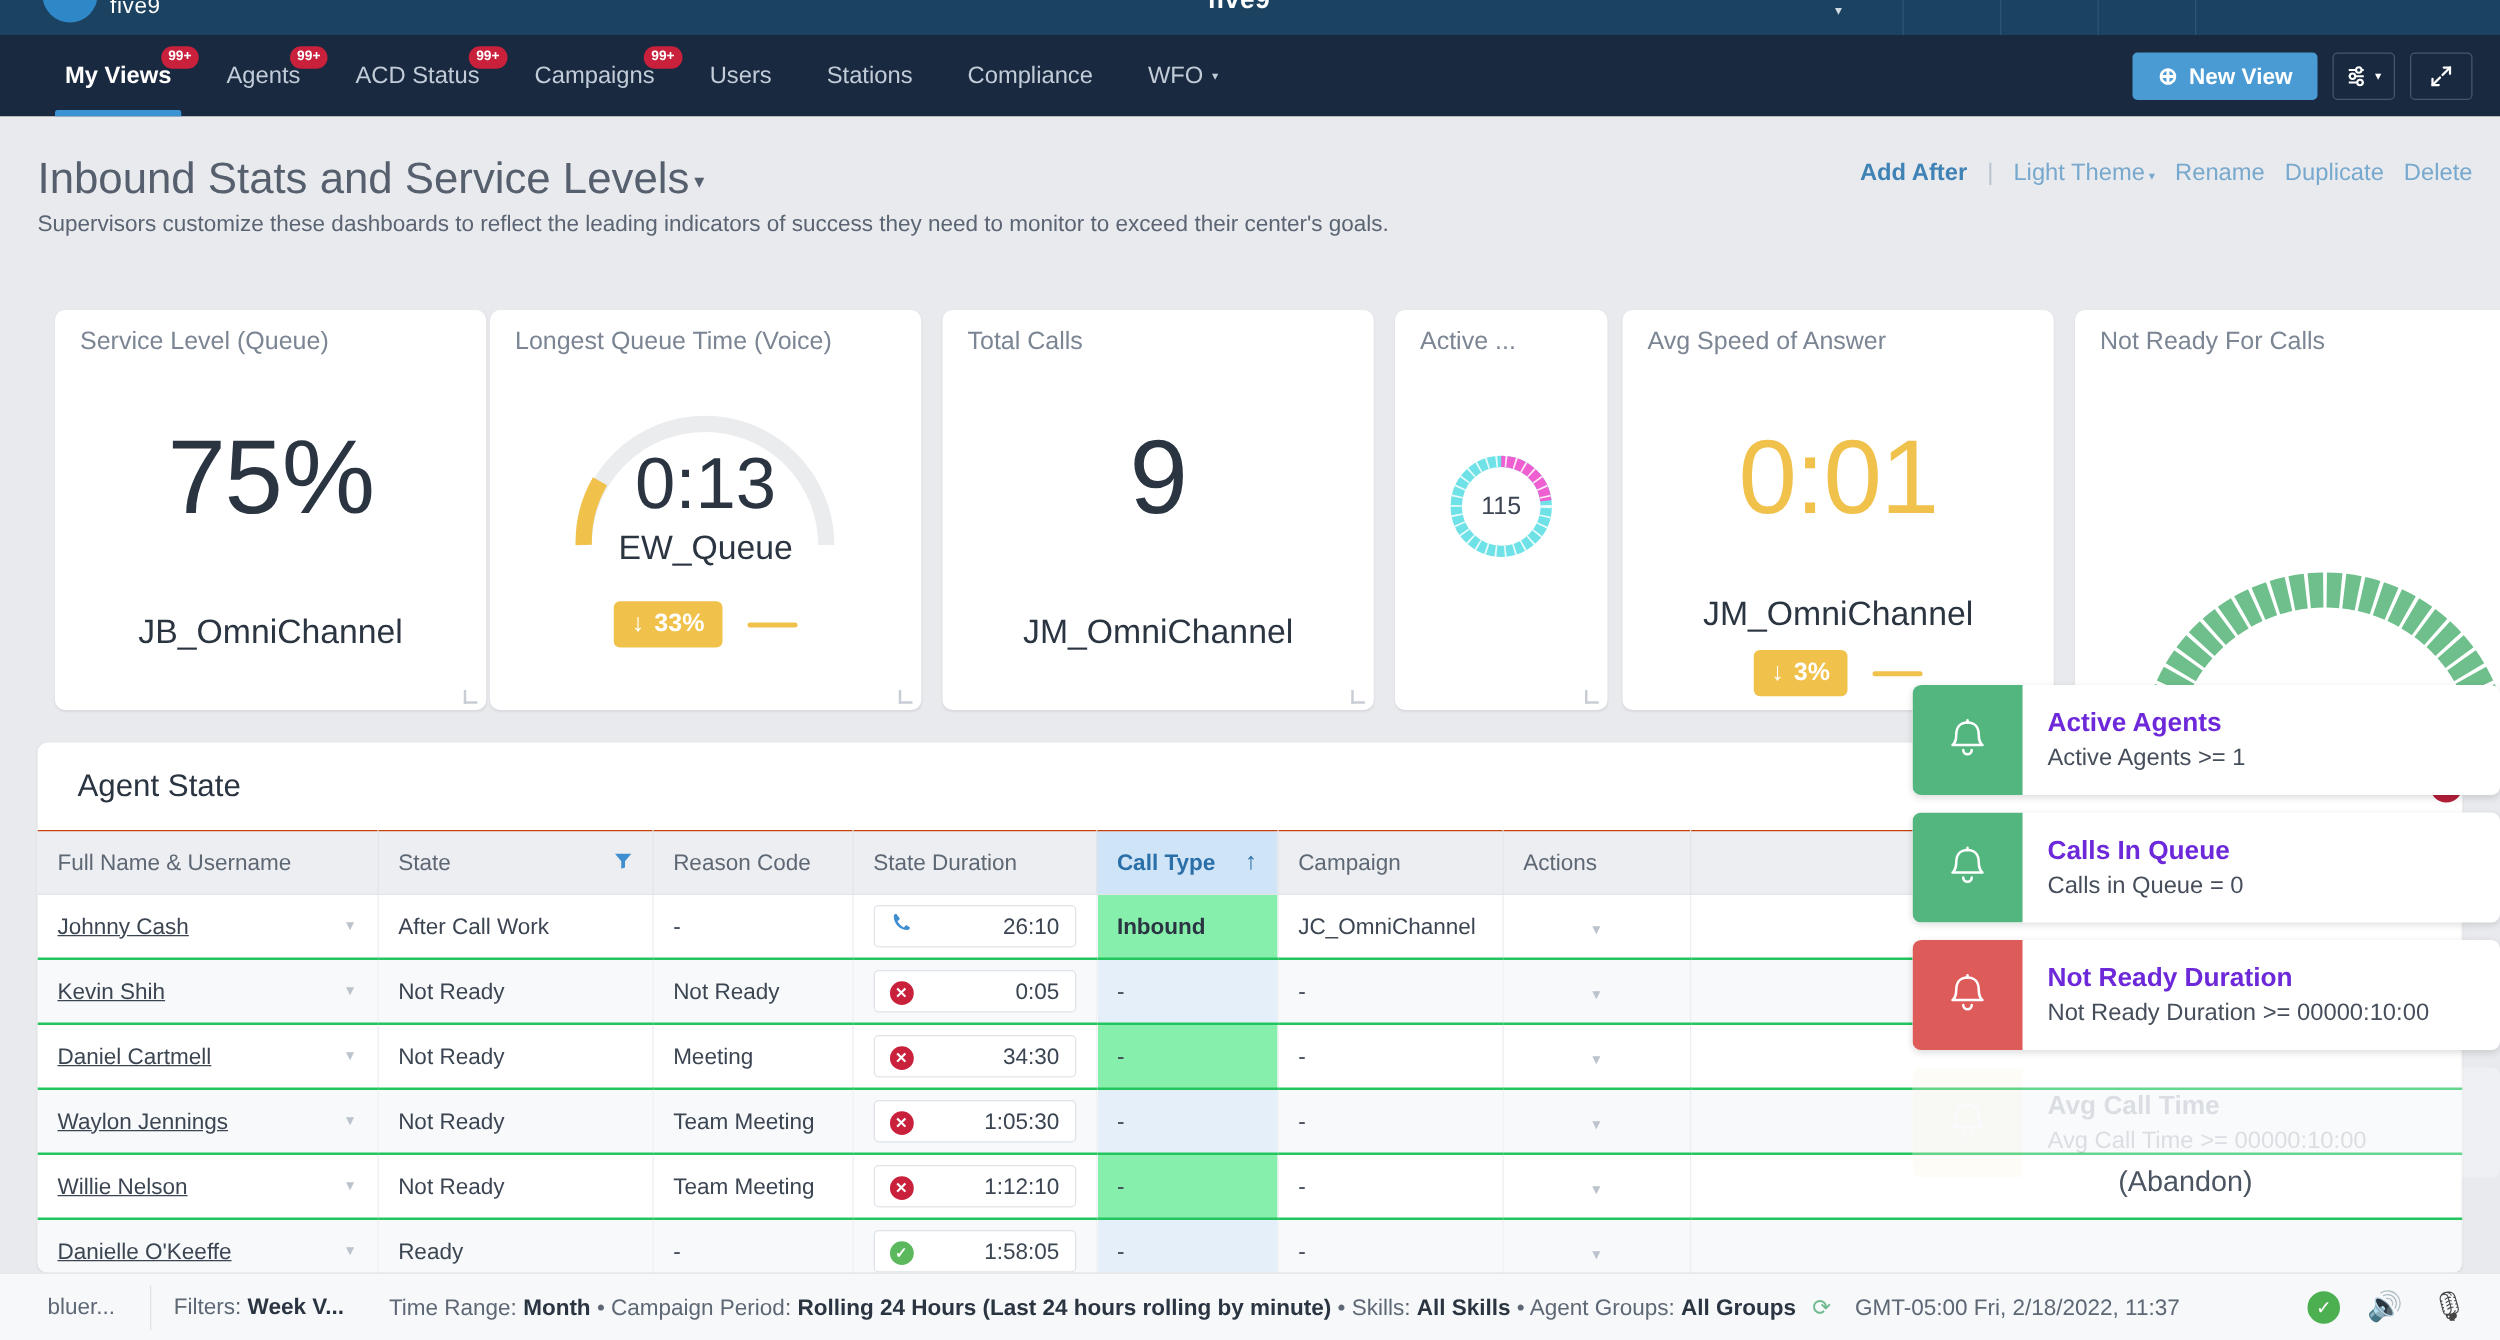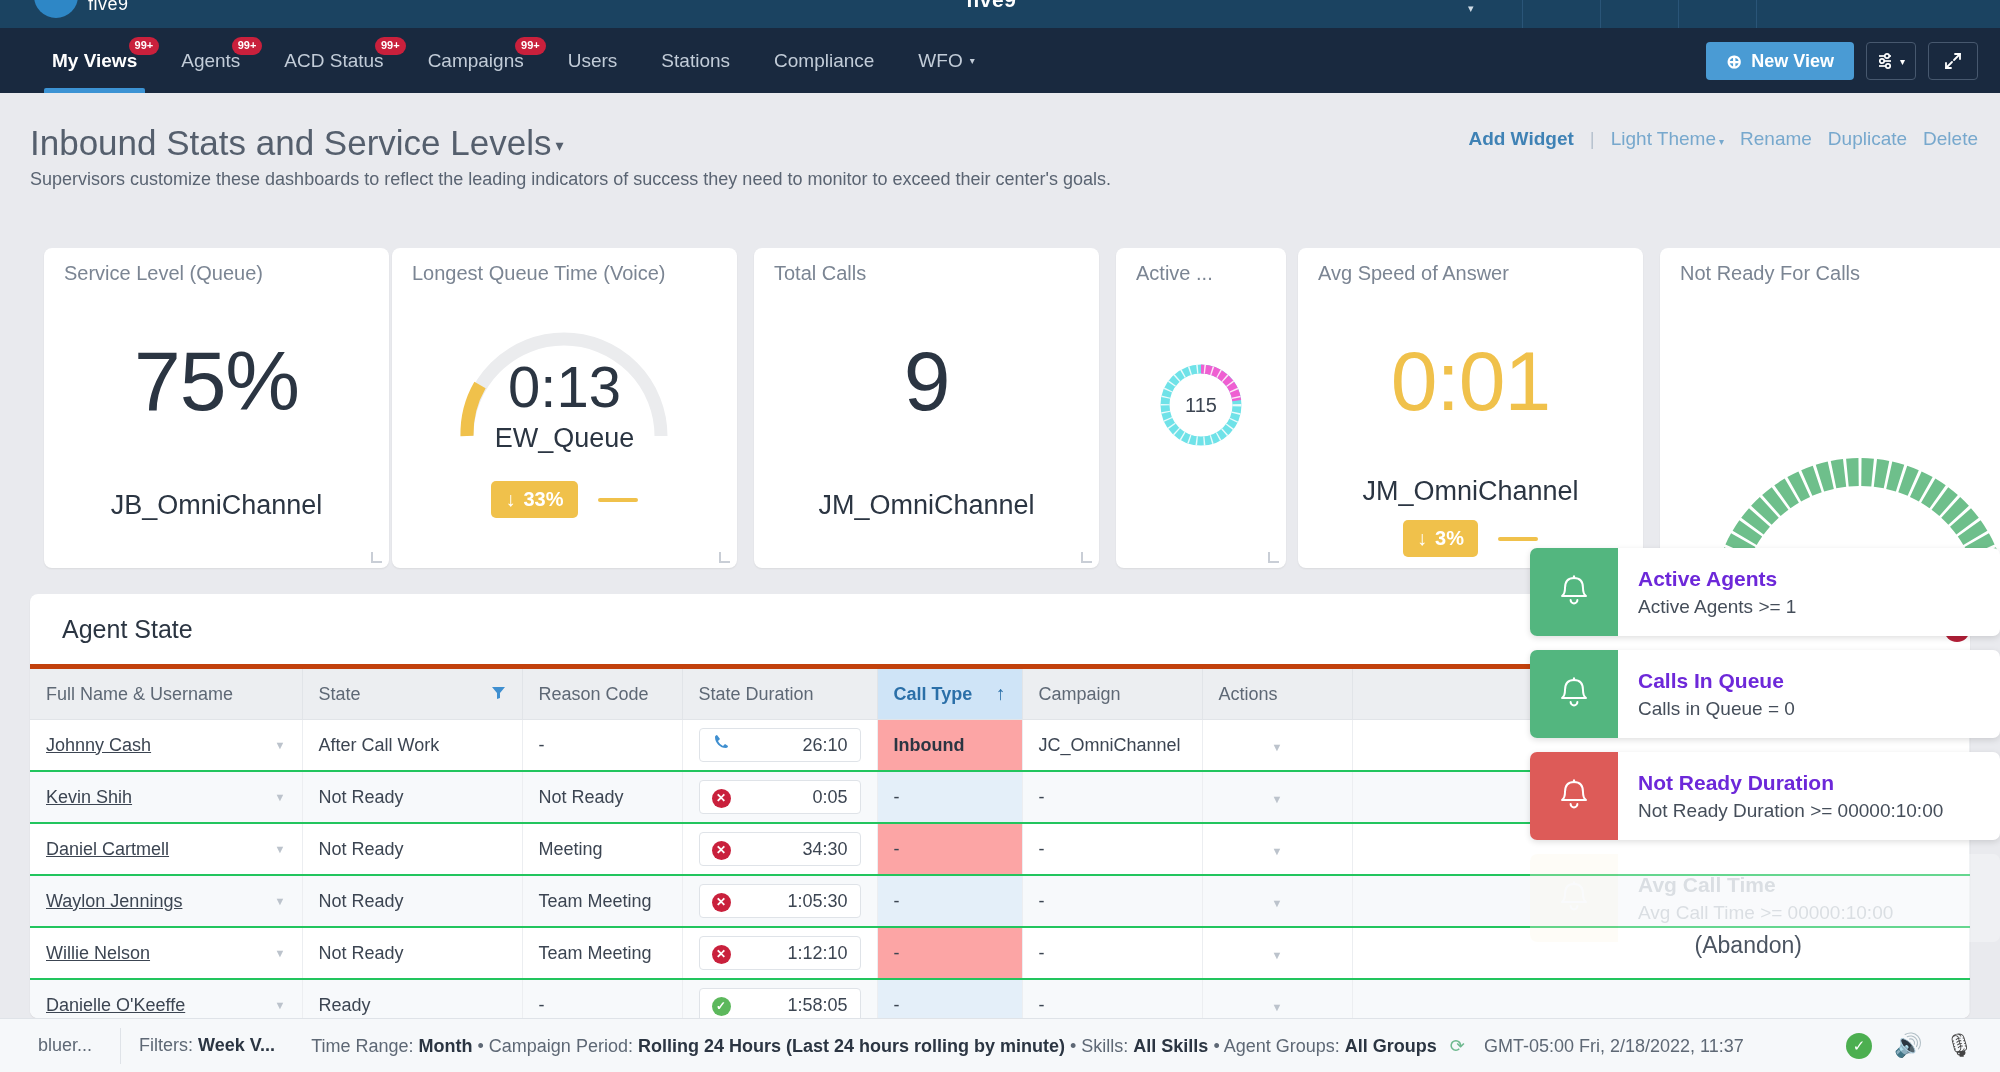--- a/index.html
+++ b/index.html
@@ -144,31 +144,31 @@
   .panel-title { font-size: 25px; color: #2b3542; }
   .panel-count {
     background: #b41f38; color: #fff; font-size: 13px; font-weight: bold;
     border-radius: 50%; width: 26px; height: 26px;
     display: flex; align-items: center; justify-content: center;
   }
   table { width: 100%; border-collapse: collapse; table-layout: fixed; }
   thead th {
     background: #eceef1; color: #5e6875; font-size: 18px; font-weight: normal;
     text-align: right; padding: 14px 16px; border-right: 1px solid #e1e4e8;
-    border-top: 5px solid #c2410c; border-bottom: 1px solid #e1e4e8;
+    border-top: 1px solid #c2410c; border-bottom: 1px solid #e1e4e8;
     white-space: nowrap;
   }
   thead th.sorted { background: #cfe4f7; color: #2a6fa8; font-weight: bold; }
   tbody td {
     font-size: 18px; color: #3c4552; padding: 8px 16px;
     border-right: 1px solid #eceef1; border-bottom: 2px solid #22c55e;
     height: 36px; white-space: nowrap; overflow: hidden;
   }
   tbody tr:nth-child(even) { background: #f7f9fb; }
-  tbody tr td.calltype-col { background: #fca5a5; }
+  tbody tr td.calltype-col { background: #86efac; }
   tbody tr:nth-child(even) td.calltype-col { background: #e4eff9; }
   .agent-link { color: #3c4552; text-decoration: underline; cursor: pointer; }
   .cell-flex { display: flex; align-items: center; justify-content: space-between; }
   .row-caret { color: #bcc3cc; font-size: 11px; }
   .dur-box {
     border: 1px solid #dfe3e8; border-radius: 4px; background: #fff;
     height: 34px; display: flex; align-items: center;
     padding: 0 12px; gap: 10px; justify-content: space-between;
   }
   .dur-val { font-size: 18px; color: #3c4552; }
@@ -296,21 +296,21 @@
     </div>
   </div>
 </div>
 
 <div class="page-header">
   <div class="page-title">
     <span>Inbound Stats and Service Levels</span><span class="caret">▾</span>
   </div>
   <div class="page-subtitle">Supervisors customize these dashboards to reflect the leading indicators of success they need to monitor to exceed their center's goals.</div>
   <div class="header-actions">
-    <span class="hdr-link strong">Add Widget</span>
+    <span class="hdr-link strong">Add After</span>
     <span class="hdr-sep">|</span>
     <span class="hdr-link"><span>Light Theme</span><span class="hdr-caret">▾</span></span>
     <span class="hdr-link">Rename</span>
     <span class="hdr-link">Duplicate</span>
     <span class="hdr-link">Delete</span>
   </div>
 </div>
 
 <div class="widget-row">
 

